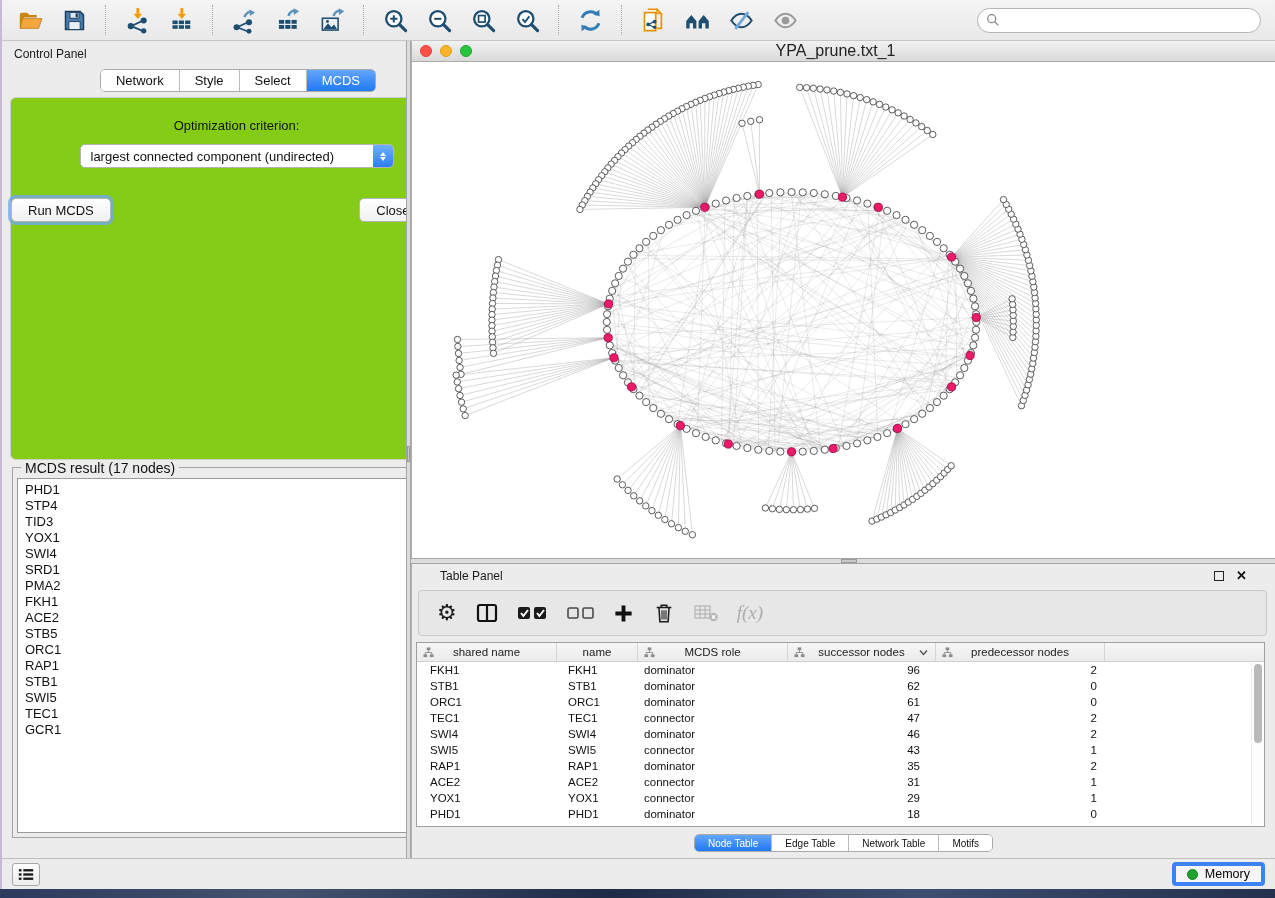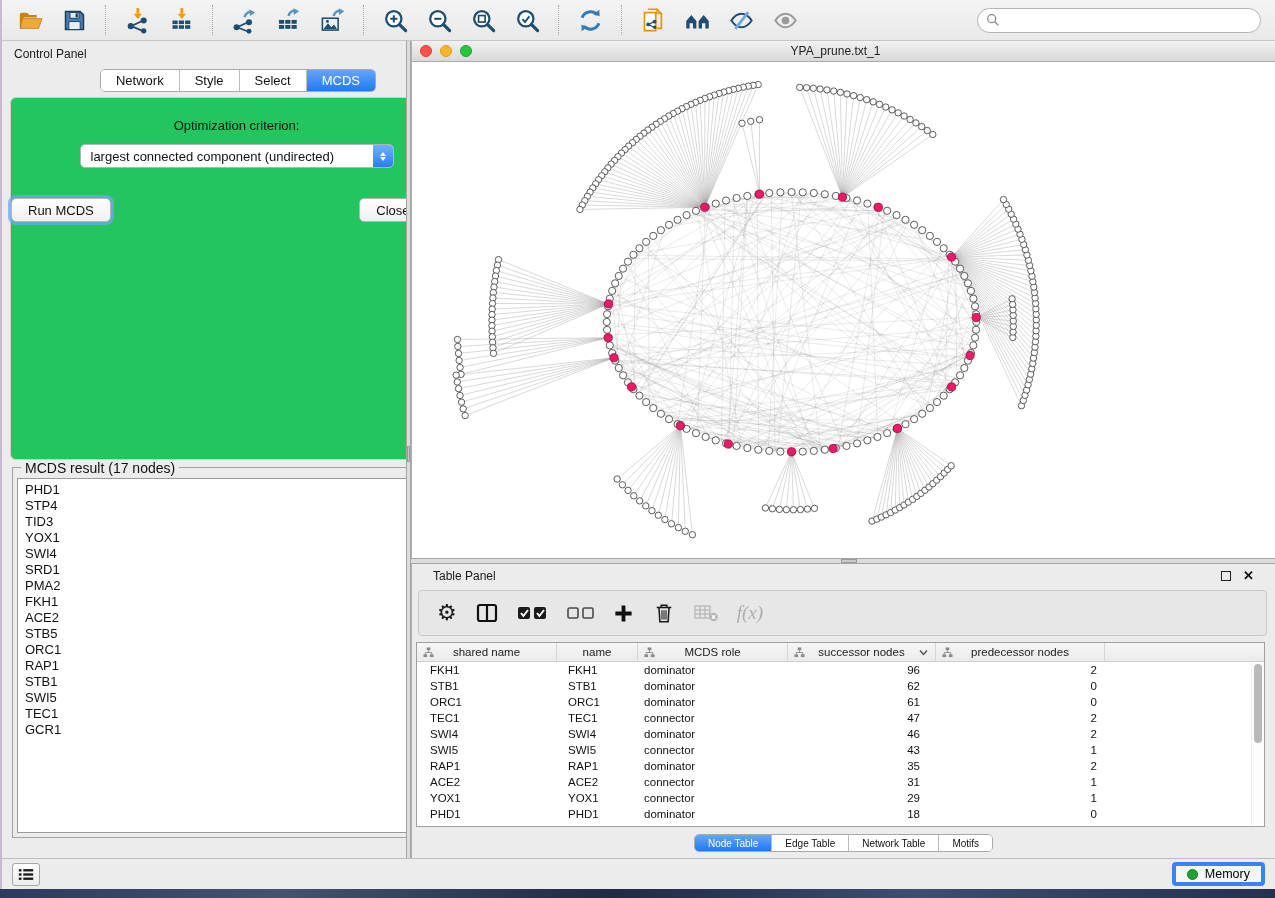--- a/index.html
+++ b/index.html
@@ -33,21 +33,21 @@
   #control-panel { position:absolute; left:0; top:41px; width:472px; height:817px; background:#ececec; }
   .cp-header { height:26px; display:flex; align-items:center; padding:0 12px; }
   .cp-header .panel-title { flex:1; }
   .cp-header .hbtns { display:flex; gap:12px; align-items:center; }
   .cp-tabs { display:flex; justify-content:center; margin-top:2px; }
   .segmented { display:inline-flex; border:1px solid #a9a9a9; border-radius:5px; overflow:hidden; background:#fff; }
   .seg { padding:3px 15px; font-size:13px; background:#fff; border:none; border-right:1px solid #bdbdbd; cursor:pointer; color:#111; }
   .seg:last-child { border-right:none; }
   .seg.active { background:linear-gradient(#63a6fd,#2079f4); color:#fff; }
   .cp-inner { position:absolute; left:8px; right:11px; top:56px; height:363px;
-    background:#22c55e; border:1px solid #cdcdcd; border-radius:6px; }
+    background:#84cc16; border:1px solid #cdcdcd; border-radius:6px; }
   .opt-label { text-align:center; font-size:13px; margin-top:20px; }
   .select { width:314px; height:24px; margin:11px auto 0 auto; background:#fff;
     border:1px solid #b3b3b3; border-radius:5px; display:flex; align-items:center; cursor:pointer; }
   .sel-text { flex:1; font-size:13px; padding-left:10px; white-space:nowrap; overflow:hidden; }
   .sel-step { width:20px; height:22px; margin:0; border-radius:0 4px 4px 0;
     background:linear-gradient(#6fb0ff,#2e7df0); display:flex; flex-direction:column;
     align-items:center; justify-content:center; gap:1px; }
   .sel-step i { width:0; height:0; border-left:3.5px solid transparent; border-right:3.5px solid transparent; }
   .sel-step i.up { border-bottom:4px solid #fff; }
   .sel-step i.dn { border-top:4px solid #fff; }
@@ -73,28 +73,28 @@
 
   
   #network-window { position:absolute; left:409px; top:41px; right:0; height:517px;
     border-left:1px solid #b0b0b0; background:#fff; }
   .net-titlebar { height:21px; background:linear-gradient(#f2f2f2,#d9d9d9);
     border-bottom:1px solid #ababab; display:flex; align-items:center; padding:0 8px; position:relative; }
   .tl { width:12px; height:12px; border-radius:50%; margin-right:8px; flex:none; cursor:pointer; }
   .tl.red { background:#fb5148; border:1px solid #e23f38; }
   .tl.yellow { background:#fdb32a; border:1px solid #e09e17; }
   .tl.green { background:#28c63f; border:1px solid #1aa62c; }
-  .net-title { position:absolute; left:0; right:16px; text-align:center; font-size:12px; color:#222; pointer-events:none; }
+  .net-title { position:absolute; left:0; right:16px; text-align:center; font-size:16px; color:#222; pointer-events:none; }
   .net-canvas { position:absolute; left:0; top:21px; right:0; bottom:0; background:#fff; overflow:hidden; }
   .net-canvas svg { width:100%; height:100%; display:block; }
 
   
   #table-panel { position:absolute; left:409px; top:564px; right:0; height:294px;
     border-left:1px solid #b0b0b0; background:#ececec; }
-  .tp-header { height:24px; display:flex; align-items:center; padding:0 21px; }
+  .tp-header { height:24px; display:flex; align-items:center; padding:0 28px; }
   .tp-header .panel-title { flex:1; }
   .tp-header .hbtns { display:flex; gap:12px; align-items:center; }
   .tp-toolbar { position:absolute; left:6px; right:8px; top:26px; height:46px;
     background:#e7e7e7; border:1px solid #c9c9c9; border-radius:4px;
     display:flex; align-items:center; gap:19px; padding-left:18px; }
   .ttico { background:none; border:none; display:flex; align-items:center; justify-content:center; cursor:pointer; height:34px; }
   .gear-glyph { font-family:"DejaVu Sans", sans-serif; font-size:22px; color:#1b1b1b; line-height:22px; }
   .fx { font-family:"Liberation Serif", serif; font-style:italic; font-size:19px; color:#adadad; }
   .tablewrap { position:absolute; left:4px; right:10px; top:78px; height:185px;
     background:#fff; border:1px solid #9f9f9f; overflow:hidden; }

